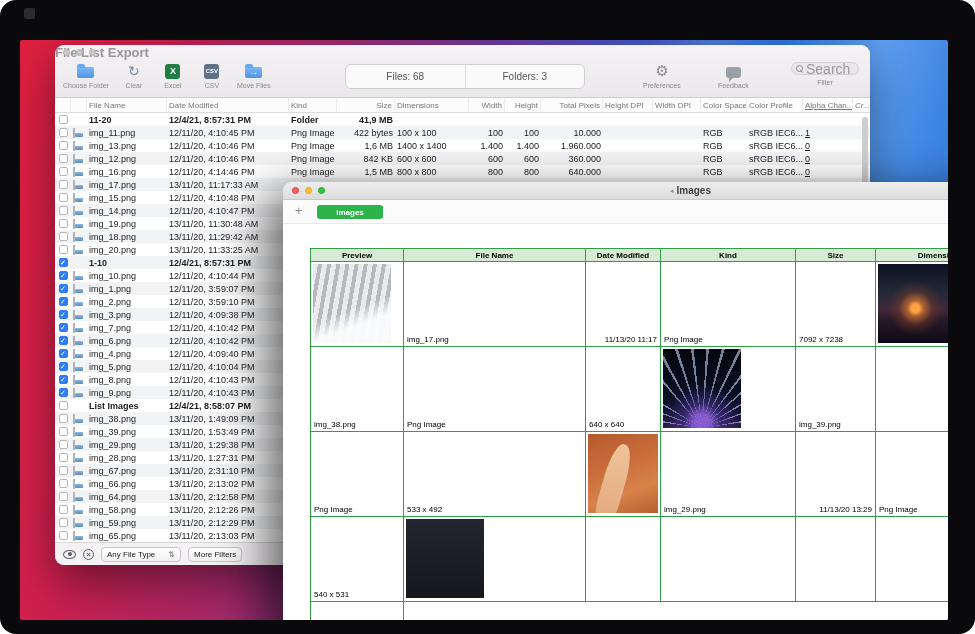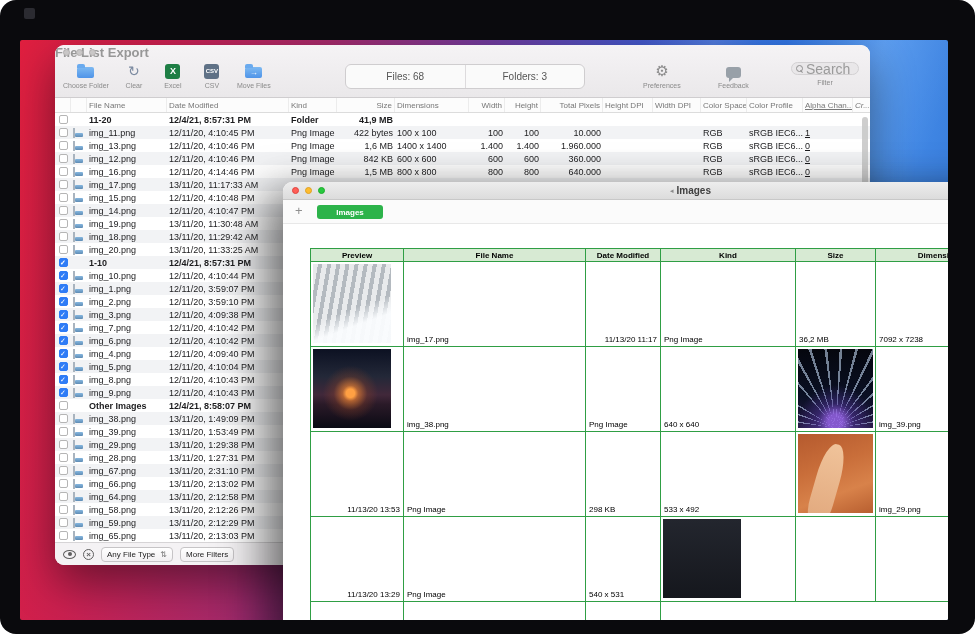--- a/index.html
+++ b/index.html
@@ -80,21 +80,21 @@
   .fticon.fold{background:linear-gradient(#79b8f4,#55a0ee);border-radius:1.5px;height:9px;margin-top:1px;}
   .fticon.fold::before{content:"";position:absolute;top:-2px;left:0;width:5px;height:3px;border-radius:1px 1px 0 0;background:#6db0f2;}
   .fticon.img{background:linear-gradient(#eef3f8,#cfd9e2);border:1px solid #a9b4bf;border-radius:1px;}
   .fticon.img::after{content:"";position:absolute;left:1px;bottom:1px;width:8px;height:4px;background:linear-gradient(#86b7e0,#5f8cb4);border-radius:1px;}
   .vscroll{position:absolute;right:2px;top:72px;width:6px;height:90px;background:#c6c6c6;border-radius:3px;opacity:.85;}
   .statusbar{position:absolute;left:0;right:0;bottom:0;height:23px;background:#f4f2f4;border-top:1px solid #d6d4d6;display:flex;align-items:center;gap:7px;padding:0 8px;}
   .eye{position:relative;width:13px;height:9px;}
   .eye::before{content:"";position:absolute;inset:0;border:1px solid #5f5f5f;border-radius:50%;}
   .eye::after{content:"";position:absolute;left:4.5px;top:2.5px;width:4px;height:4px;background:#5f5f5f;border-radius:50%;}
   .xcirc{width:11px;height:11px;border:1px solid #5f5f5f;border-radius:50%;color:#5f5f5f;font-size:8px;line-height:9px;text-align:center;font-weight:bold;}
-  .ftselect,.btn{height:15px;border:1px solid #c6c4c6;border-radius:4px;background:linear-gradient(#fff,#f2f0f2);display:flex;align-items:center;gap:5px;padding:0 5px;font-size:8px;color:#222;}
+  .ftselect,.btn{height:15px;border:1px solid #c6c4c6;border-radius:4px;background:linear-gradient(#fff,#f2f0f2);display:flex;align-items:center;gap:13px;padding:0 5px;font-size:8px;color:#222;}
   .sortg{font-size:8px;color:#777;}
 
   
   .fwin{position:absolute;left:263px;top:142px;width:815px;height:480px;background:#fff;border-radius:9px 9px 0 0;z-index:5;overflow:hidden;
     box-shadow:-25px 10px 45px rgba(0,0,0,.38),0 14px 42px rgba(0,0,0,.35);}
   .ftitlebar{position:relative;height:18px;background:linear-gradient(#ededed,#dcdcdc);border-bottom:1px solid #c8c8c8;display:flex;align-items:center;justify-content:center;gap:3px;}
   .ftitlebar .lights{top:5px;left:9px;}
   .fdisc{font-size:7px;color:#8a8a8a;}
   .ftitle{font-size:10px;color:#3f3f3f;font-weight:bold;}
   .ftabbar{position:relative;height:24px;background:#fbfbfb;border-bottom:1px solid #e8e8e8;}
@@ -655,21 +655,21 @@
     <div class="bc c-cs"></div>
     <div class="bc c-cp"></div>
     <div class="bc c-al"></div>
     <div class="bc c-cr"></div>
   </div>
           <div class="brow bold">
     <div class="bc c-cb">
               <span class="cb"></span>
             </div>
     <div class="bc c-ic"><span class="fticon fold"></span></div>
-    <div class="bc c-name">Other Images</div>
+    <div class="bc c-name">List Images</div>
     <div class="bc c-date">12/4/21, 8:58:07 PM</div>
     <div class="bc c-kind">Folder</div>
     <div class="bc c-size num"></div>
     <div class="bc c-dims"></div>
     <div class="bc c-w num"></div>
     <div class="bc c-h num"></div>
     <div class="bc c-px num"></div>
     <div class="bc c-hdpi"></div>
     <div class="bc c-wdpi"></div>
     <div class="bc c-cs"></div>
@@ -911,35 +911,33 @@
           <div class="fhc">Date Modified</div>
           <div class="fhc">Kind</div>
           <div class="fhc">Size</div>
           <div class="fhc">Dimensions</div>
           <div class="fcell prev">
             <div class="thumb building"></div>
           </div>
           <div class="fcell">img_17.png</div>
           <div class="fcell right">11/13/20 11:17</div>
           <div class="fcell">Png Image</div>
-          <div class="fcell">36,2 MB</div>
           <div class="fcell">7092 x 7238</div>
           <div class="fcell prev">
             <div class="thumb moon"></div>
           </div>
           <div class="fcell">img_38.png</div>
           <div class="fcell">Png Image</div>
           <div class="fcell">640 x 640</div>
           <div class="fcell prev">
             <div class="thumb beams"></div>
           </div>
           <div class="fcell">img_39.png</div>
           <div class="fcell right">11/13/20 13:53</div>
           <div class="fcell">Png Image</div>
-          <div class="fcell">298 KB</div>
           <div class="fcell">533 x 492</div>
           <div class="fcell prev">
             <div class="thumb arm"></div>
           </div>
           <div class="fcell">img_29.png</div>
           <div class="fcell right">11/13/20 13:29</div>
           <div class="fcell">Png Image</div>
           <div class="fcell">540 x 531</div>
           <div class="fcell prev">
             <div class="thumb dark"></div>

